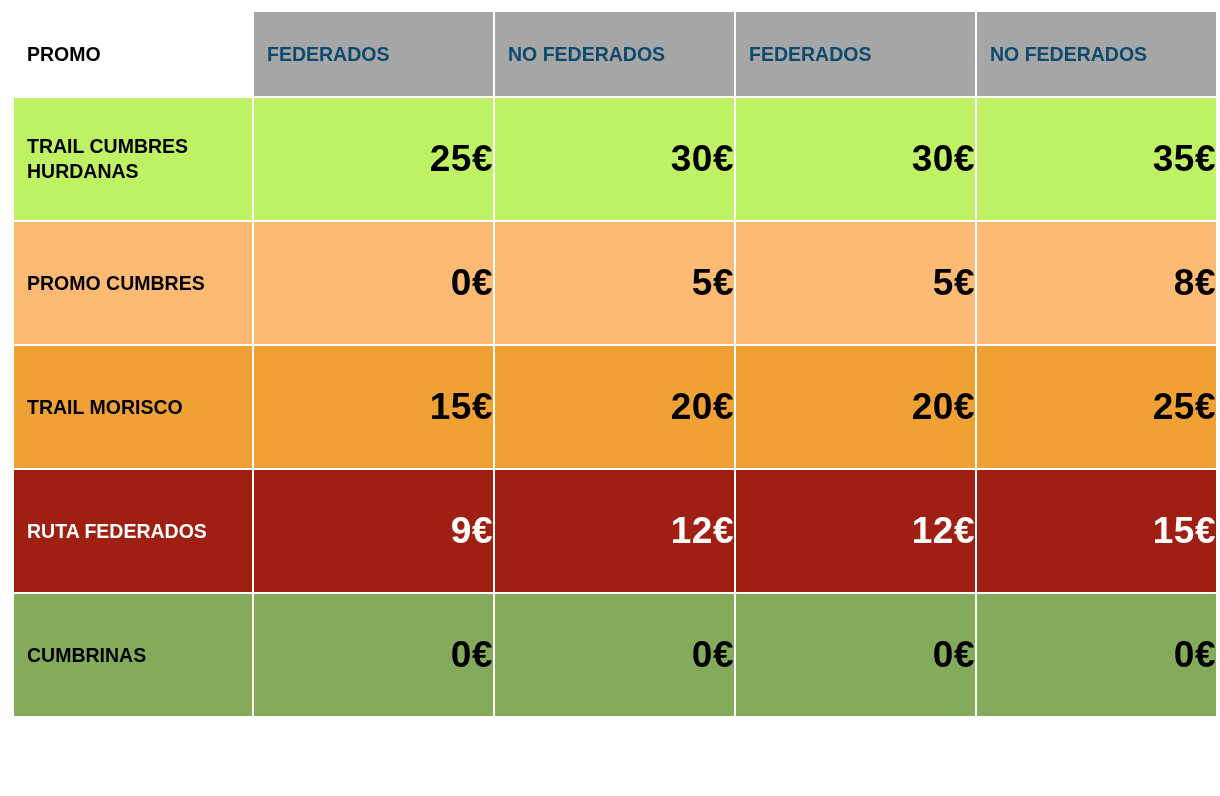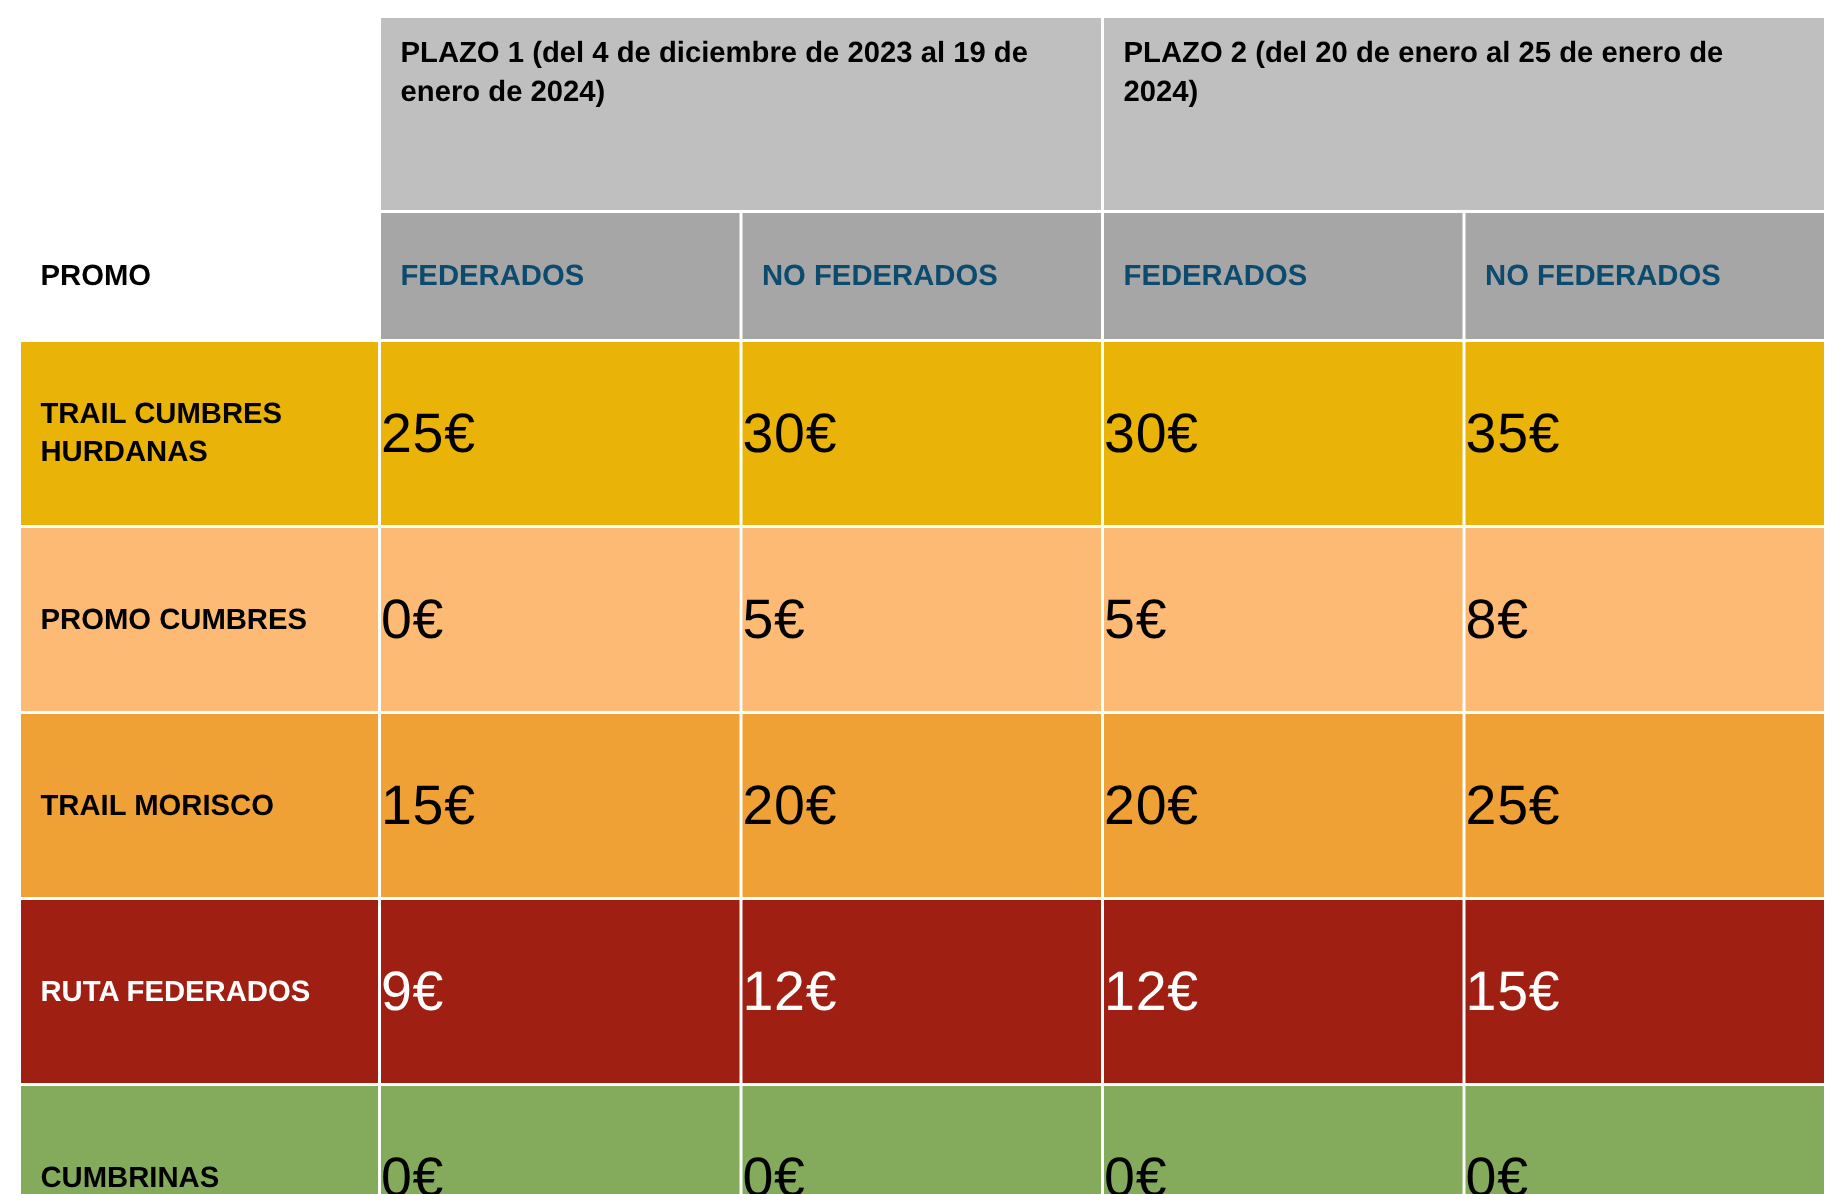--- a/index.html
+++ b/index.html
@@ -79,50 +79,45 @@
     height: 122px;
   }
   .rowlabel {
     font-weight: bold;
     font-size: 19.5px;
     line-height: 1.28;
     text-align: left;
     padding: 0 10px 0 13px;
   }
   .price {
-    font-weight: normal;
+    font-weight: bold;
     font-size: 37px;
-    text-align: left;
+    text-align: right;
     letter-spacing: 0.5px;
   }
 
-  .c-red    { background: #eab308; color: #000000; }
+  .c-red    { background: #bef264; color: #000000; }
   .c-yellow { background: #fdba74; color: #000000; }
   .c-orange { background: #f0a135; color: #000000; }
   .c-darkred{ background: #a01f13; color: #ffffff; }
   .c-green  { background: #84ab5c; color: #000000; }
 </style>
 </head>
 <body>
 
 <div class="sheet">
   <table class="price-table">
     <colgroup>
       <col class="col-prueba">
       <col class="col-data">
       <col class="col-data">
       <col class="col-data">
       <col class="col-data">
     </colgroup>
     <thead>
-      <tr>
-        <td class="hdr-blank"></td>
-        <td class="hdr-plazo" colspan="2">PLAZO 1 (del 4 de diciembre de 2023 al 19 de enero de 2024)</td>
-        <td class="hdr-plazo" colspan="2">PLAZO 2 (del 20 de enero al 25 de enero de 2024)</td>
-      </tr>
       <tr>
         <td class="hdr-prueba">PROMO</td>
         <td class="hdr-sub">FEDERADOS</td>
         <td class="hdr-sub">NO FEDERADOS</td>
         <td class="hdr-sub">FEDERADOS</td>
         <td class="hdr-sub">NO FEDERADOS</td>
       </tr>
     </thead>
     <tbody>
       <tr class="data-row">

